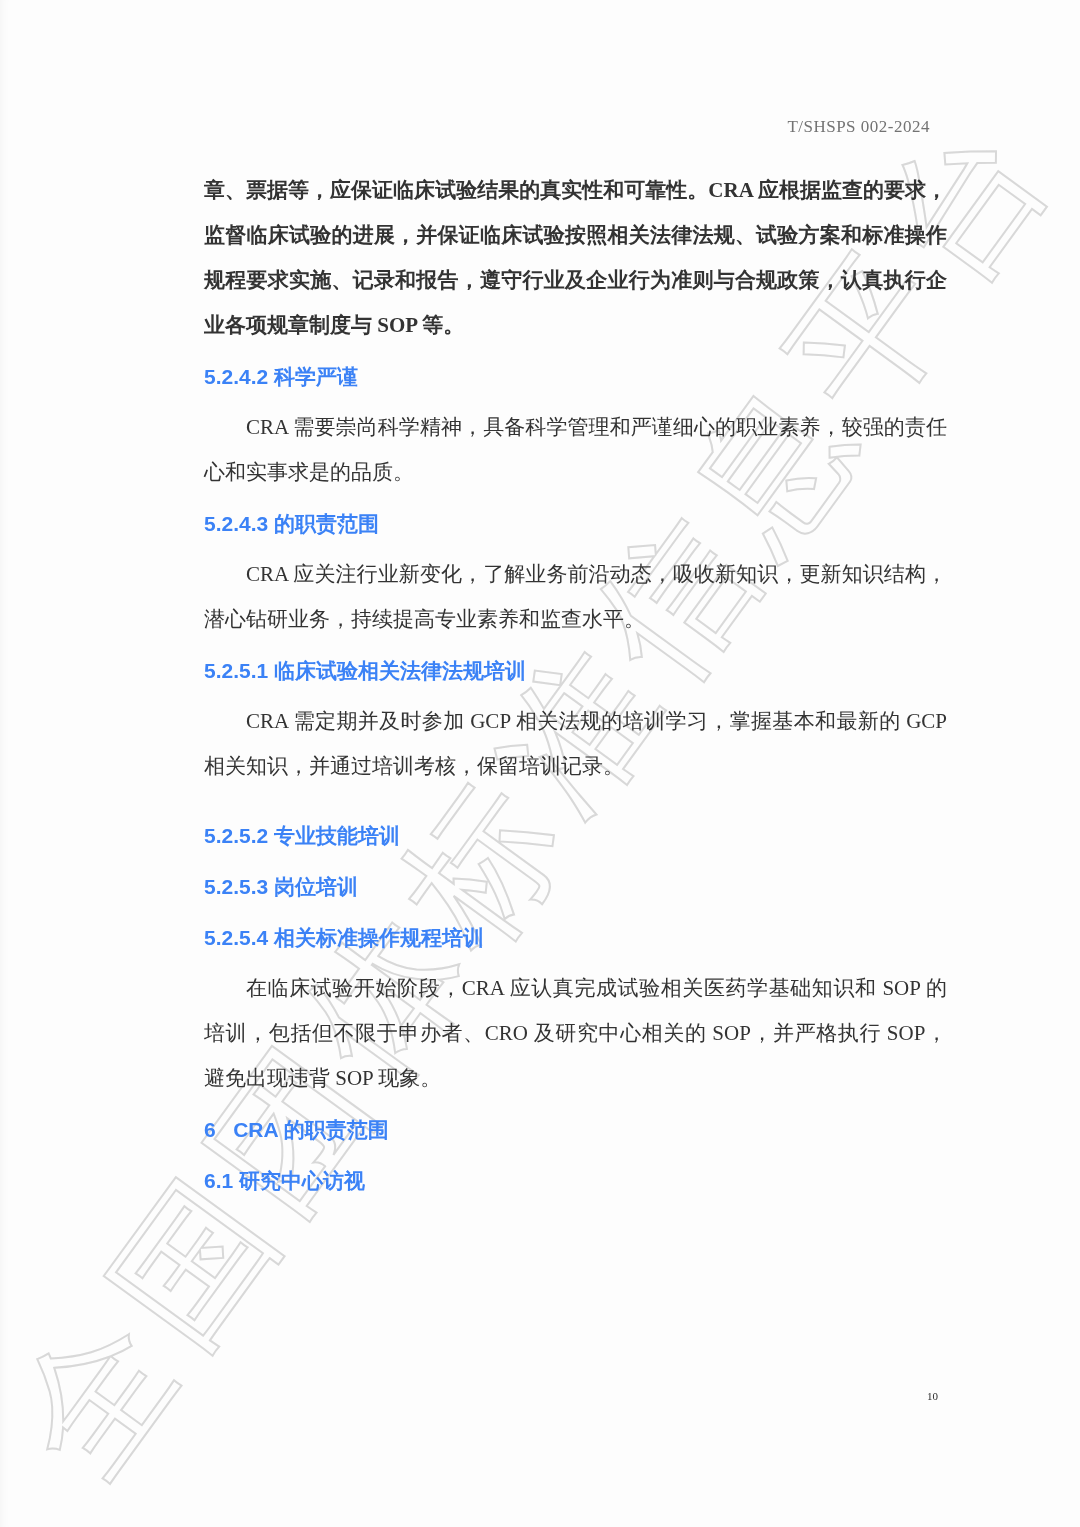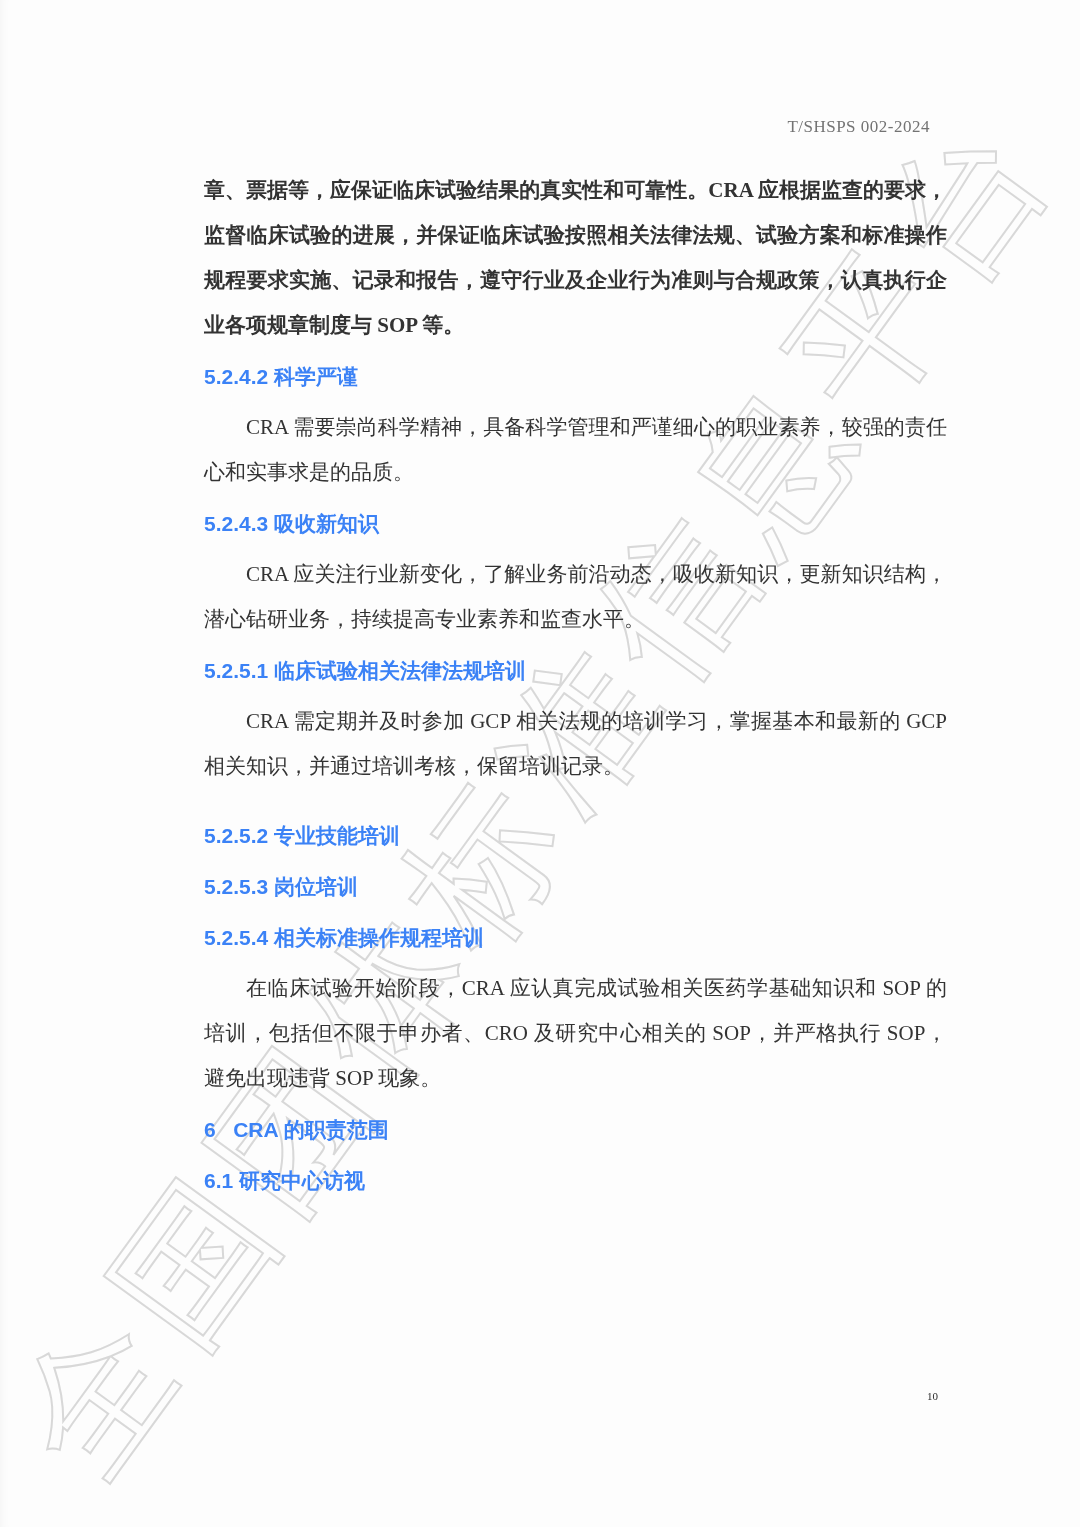--- a/index.html
+++ b/index.html
@@ -86,21 +86,21 @@
 <div class="page">
 
   <div class="watermark">全国团体标准信息平台</div>
 
   <div class="doc-header">T/SHSPS 002-2024</div>
 
   <main class="content">
     <p class="para no-indent">章、票据等，应保证临床试验结果的真实性和可靠性。CRA 应根据监查的要求，监督临床试验的进展，并保证临床试验按照相关法律法规、试验方案和标准操作规程要求实施、记录和报告，遵守行业及企业行为准则与合规政策，认真执行企业各项规章制度与 SOP 等。</p>
     <div class="heading">5.2.4.2 科学严谨</div>
     <p class="para">CRA 需要崇尚科学精神，具备科学管理和严谨细心的职业素养，较强的责任心和实事求是的品质。</p>
-    <div class="heading">5.2.4.3 吸收新知识</div>
+    <div class="heading">5.2.4.3 的职责范围</div>
     <p class="para">CRA 应关注行业新变化，了解业务前沿动态，吸收新知识，更新知识结构，潜心钻研业务，持续提高专业素养和监查水平。</p>
     <div class="heading">5.2.5.1 临床试验相关法律法规培训</div>
     <p class="para">CRA 需定期并及时参加 GCP 相关法规的培训学习，掌握基本和最新的 GCP 相关知识，并通过培训考核，保留培训记录。</p>
     <div class="heading mt-lg">5.2.5.2 专业技能培训</div>
     <div class="heading">5.2.5.3 岗位培训</div>
     <div class="heading">5.2.5.4 相关标准操作规程培训</div>
     <p class="para">在临床试验开始阶段，CRA 应认真完成试验相关医药学基础知识和 SOP 的培训，包括但不限于申办者、CRO 及研究中心相关的 SOP，并严格执行 SOP，避免出现违背 SOP 现象。</p>
     <div class="heading">6   CRA 的职责范围</div>
     <div class="heading">6.1 研究中心访视</div>
   </main>

